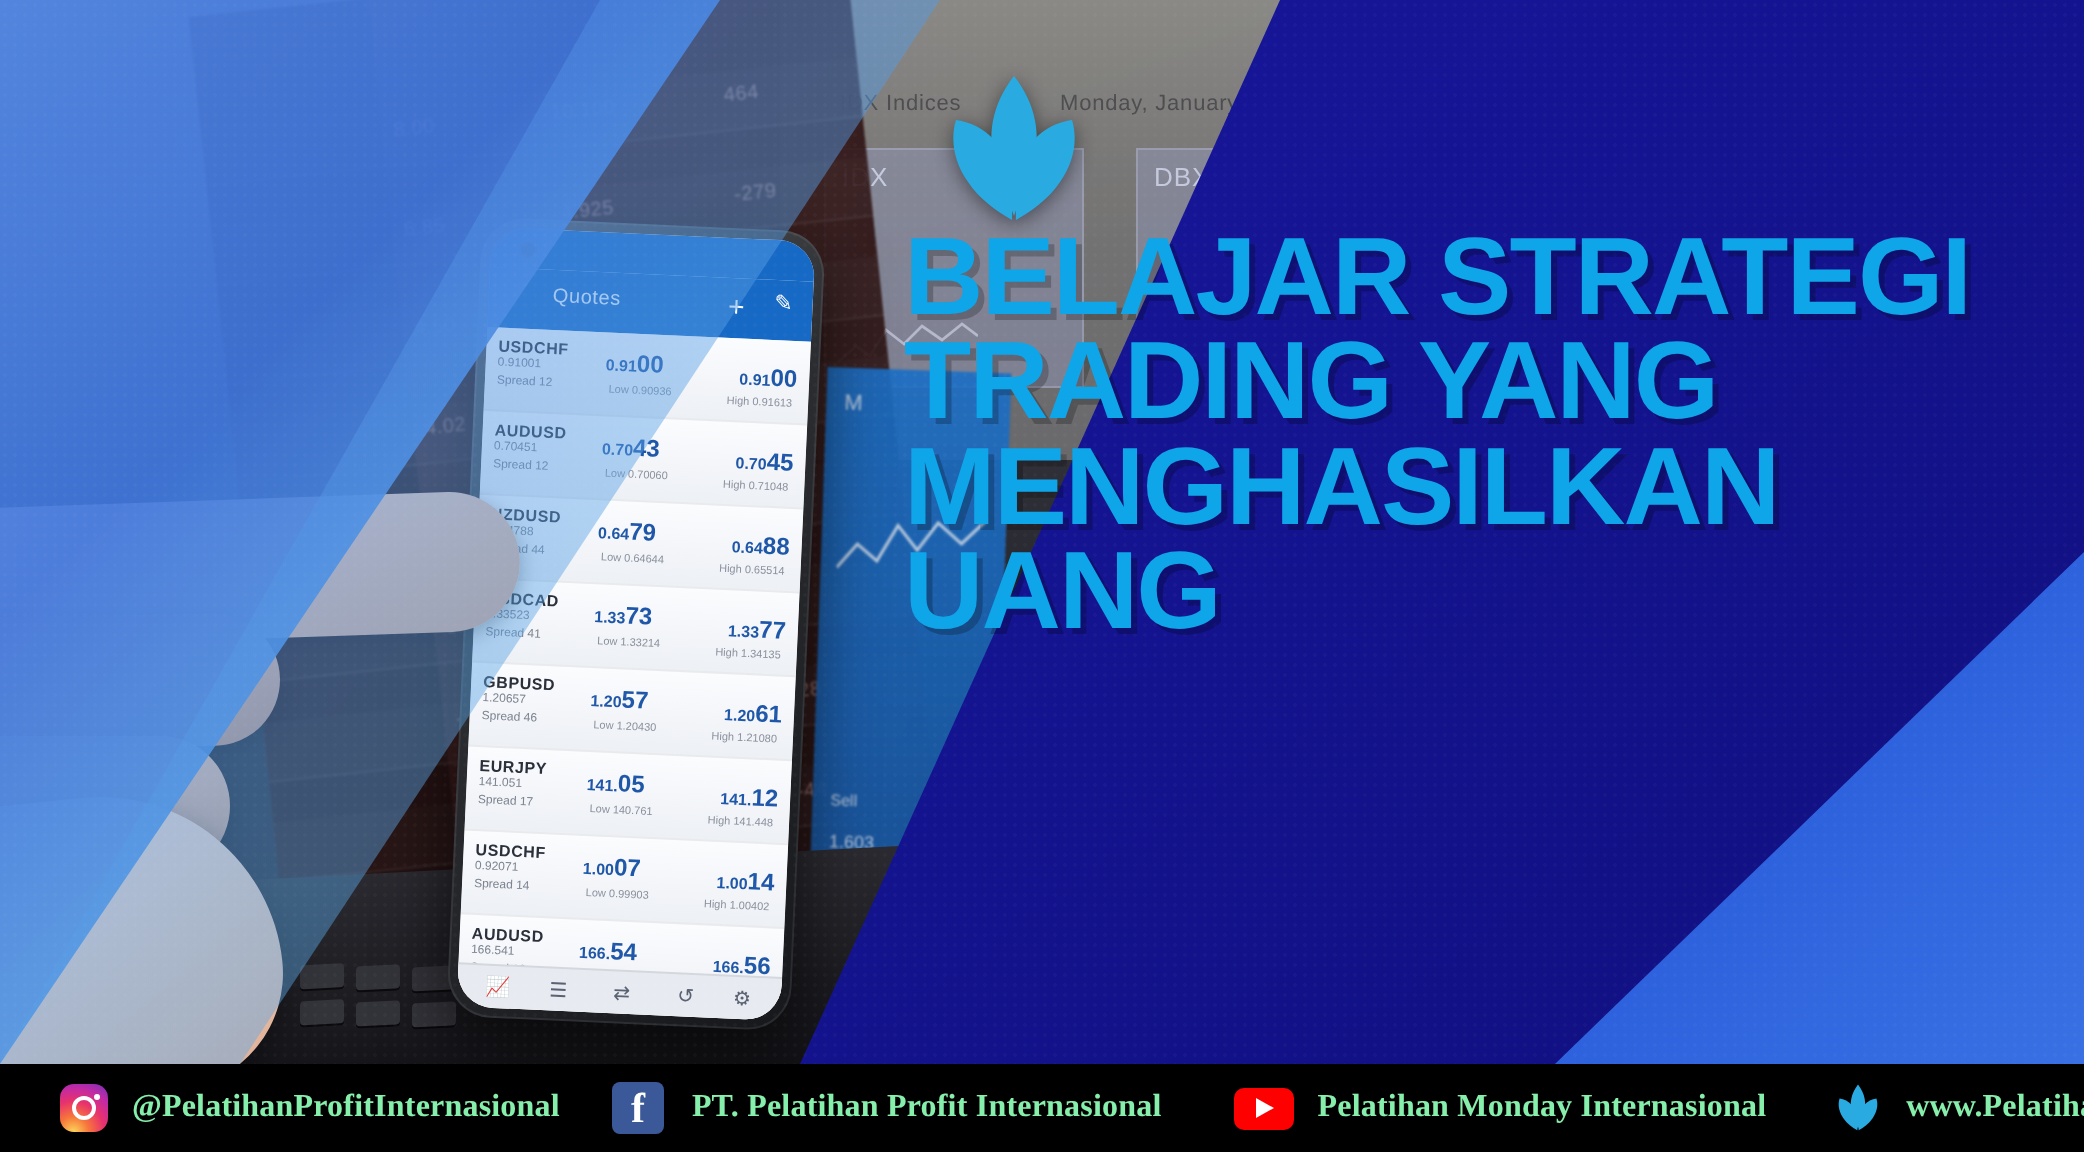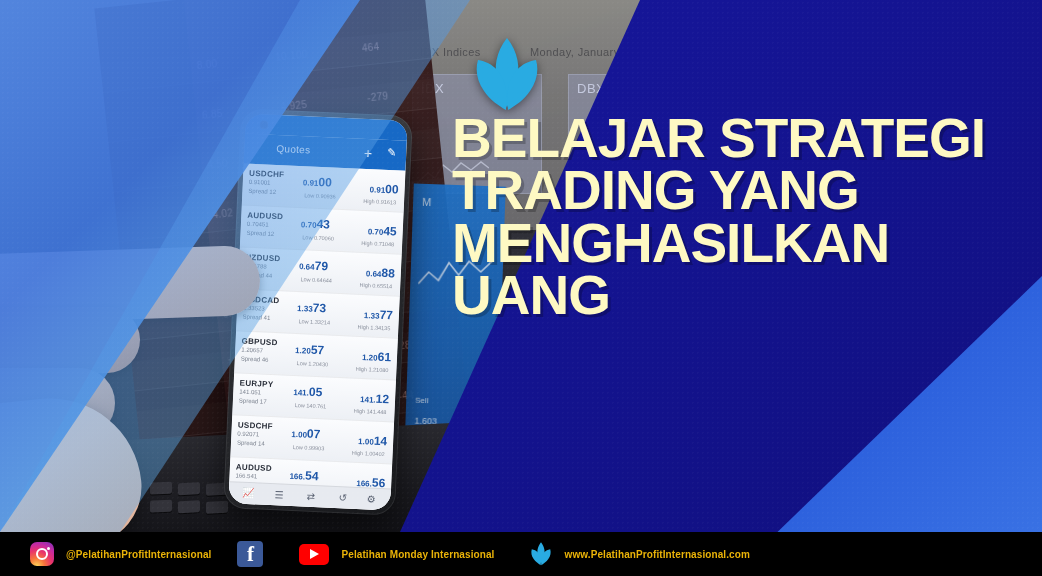--- a/index.html
+++ b/index.html
@@ -221,21 +221,21 @@
 
   
   .logo {
     position:absolute; left:463px; top:34px; width:88px; height:82px;
     filter:drop-shadow(0 2px 5px rgba(0,0,0,.45));
   }
 
   
   .headline {
     position:absolute; left:452px; top:112px; width:580px;
-    color:#fef9c3;
+    color:#0ea5e9;
     font-family:"Liberation Sans", sans-serif;
     font-weight:bold;
     font-size:55px;
     line-height:.95;
     letter-spacing:-1px;
     text-transform:uppercase;
     text-shadow:3px 3px 0 rgba(0,0,0,.22);
   }
   .subhead {
     position:absolute; left:452px; top:347px; width:570px;
@@ -247,23 +247,23 @@
   }
 
   
   .footer {
     position:absolute; left:0; bottom:0; width:1042px; height:44px;
     background:#000000;
     display:flex; align-items:center;
   }
   .fitem { display:flex; align-items:center; }
   .fitem .lbl {
-    color:#eab308; font-size:10px; font-weight:bold;
+    color:#86efac; font-size:16px; font-weight:bold;
     letter-spacing:.1px; white-space:nowrap;
-    font-family:Liberation Sans, sans-serif;
+    font-family:Liberation Serif, serif;
   }
   .ig-ico {
     width:24px; height:24px; border-radius:7px;
     background:radial-gradient(circle at 28% 100%, #fdd55a 0%, #f7763b 26%, #e8326c 52%, #c32aa3 74%, #7232bd 100%);
     position:relative; flex:none;
   }
   .ig-ico::before {
     content:""; position:absolute; left:6px; top:6px; width:12px; height:12px;
     border:2px solid #fff; border-radius:50%; box-sizing:border-box;
   }
@@ -529,20 +529,21 @@
 
     <div class="fitem" style="margin-left:30px;">
       <span class="ig-ico"></span>
       <span class="lbl" style="margin-left:12px;">@PelatihanProfitInternasional</span>
     </div>
 
     <div class="fitem" style="margin-left:26px;">
       <span class="fb-ico">
           <span>f</span>
         </span>
+      <span class="lbl" style="margin-left:14px;">PT. Pelatihan Profit Internasional</span>
     </div>
 
     <div class="fitem" style="margin-left:36px;">
       <span class="yt-ico"></span>
       <span class="lbl" style="margin-left:12px;">Pelatihan Monday Internasional</span>
     </div>
 
     <div class="fitem" style="margin-left:32px;">
       <svg class="web-ico" viewBox="0 0 88 82">
         <g fill="#29abe2">

